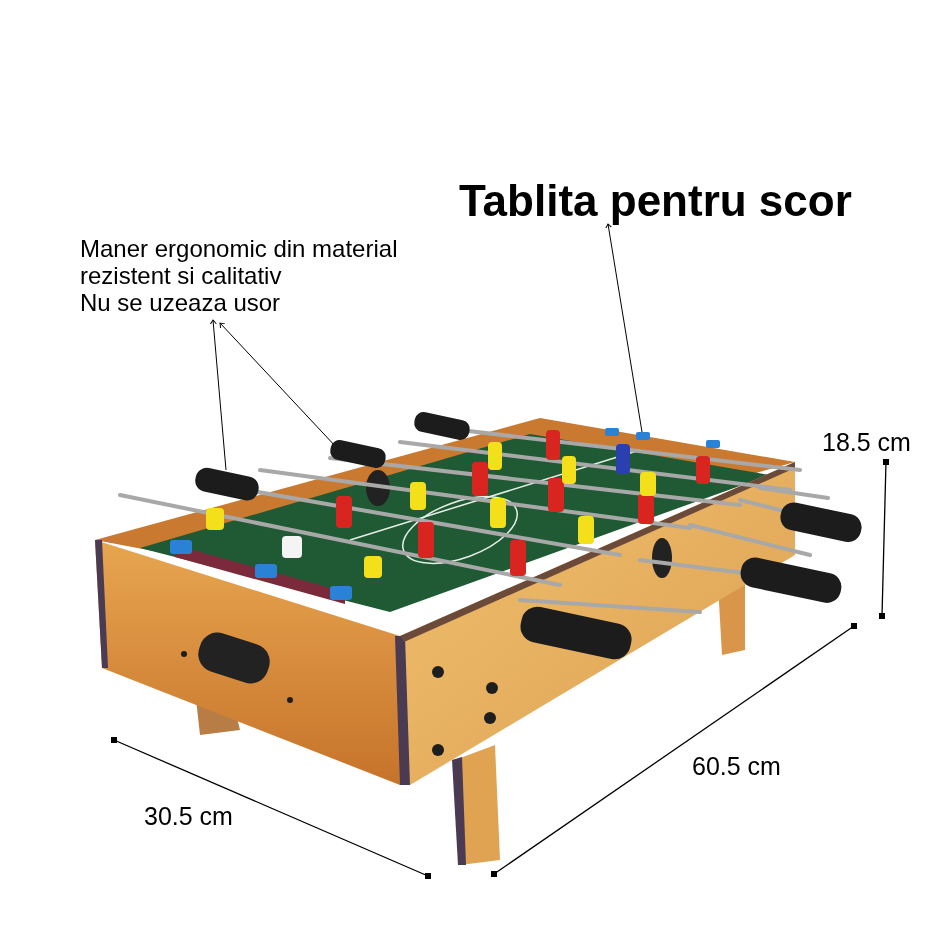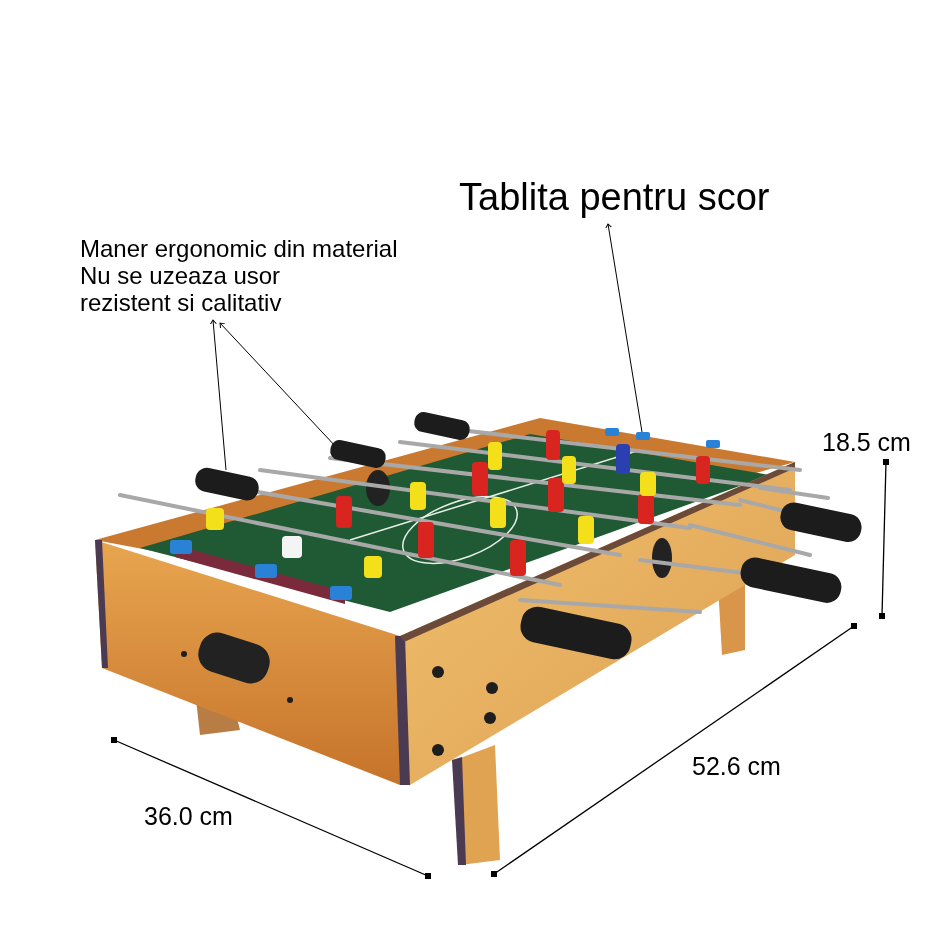--- a/index.html
+++ b/index.html
@@ -1,40 +1,40 @@
 <!DOCTYPE html>
 <html><head>
 <meta charset="utf-8">
 <style>
   html,body{margin:0;padding:0;background:#ffffff;}
   body{width:934px;height:934px;position:relative;overflow:hidden;font-family:"Liberation Sans",sans-serif;}
   .txt{position:absolute;color:#000;white-space:nowrap;}
-  .title{left:459px;top:176px;font-size:38px;}
+  .title{left:459px;top:176px;font-size:44px;font-weight:bold;}
   .desc{left:80px;top:235px;font-size:24px;line-height:27px;}
   .desc span{display:block;}
   .dim{font-size:25px;}
   .d-h{left:822px;top:428px;}
   .d-l{left:692px;top:752px;}
   .d-w{left:144px;top:802px;}
   svg.scene{position:absolute;left:0;top:0;}
 </style>
 </head>
 <body>
 
 <div class="txt title">Tablita pentru scor</div>
 
 <div class="txt desc">
   <span>Maner ergonomic din material</span>
+  <span>rezistent si calitativ</span>
   <span>Nu se uzeaza usor</span>
-  <span>rezistent si calitativ</span>
 </div>
 
 <div class="txt dim d-h">18.5 cm</div>
-<div class="txt dim d-l">52.6 cm</div>
-<div class="txt dim d-w">36.0 cm</div>
+<div class="txt dim d-l">60.5 cm</div>
+<div class="txt dim d-w">30.5 cm</div>
 
 <svg class="scene" width="934" height="934" viewBox="0 0 934 934">
   <defs>
     <marker id="arr" markerWidth="8" markerHeight="8" refX="4" refY="4" orient="auto">
       <path d="M0,1 L4,4 L0,7" fill="none" stroke="#000" stroke-width="1"></path>
     </marker>
     <linearGradient id="woodFront" x1="0" y1="0" x2="0" y2="1">
       <stop offset="0" stop-color="#e8a650"></stop>
       <stop offset="1" stop-color="#c6732a"></stop>
     </linearGradient>

